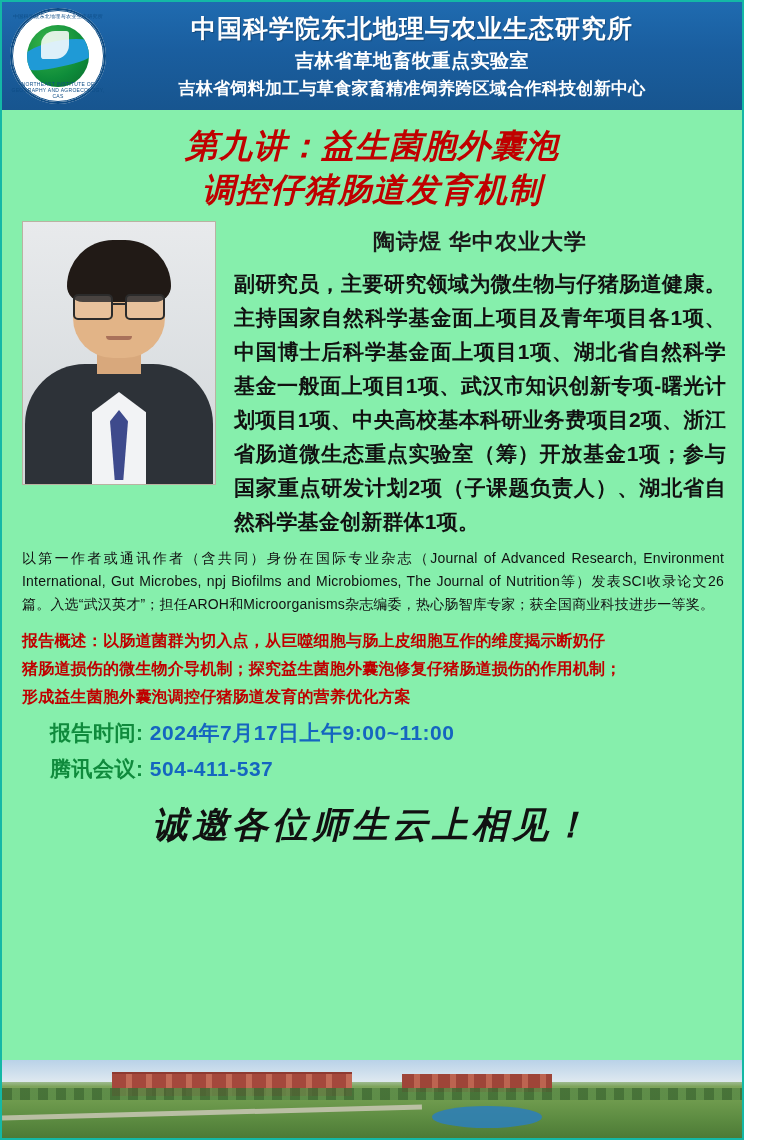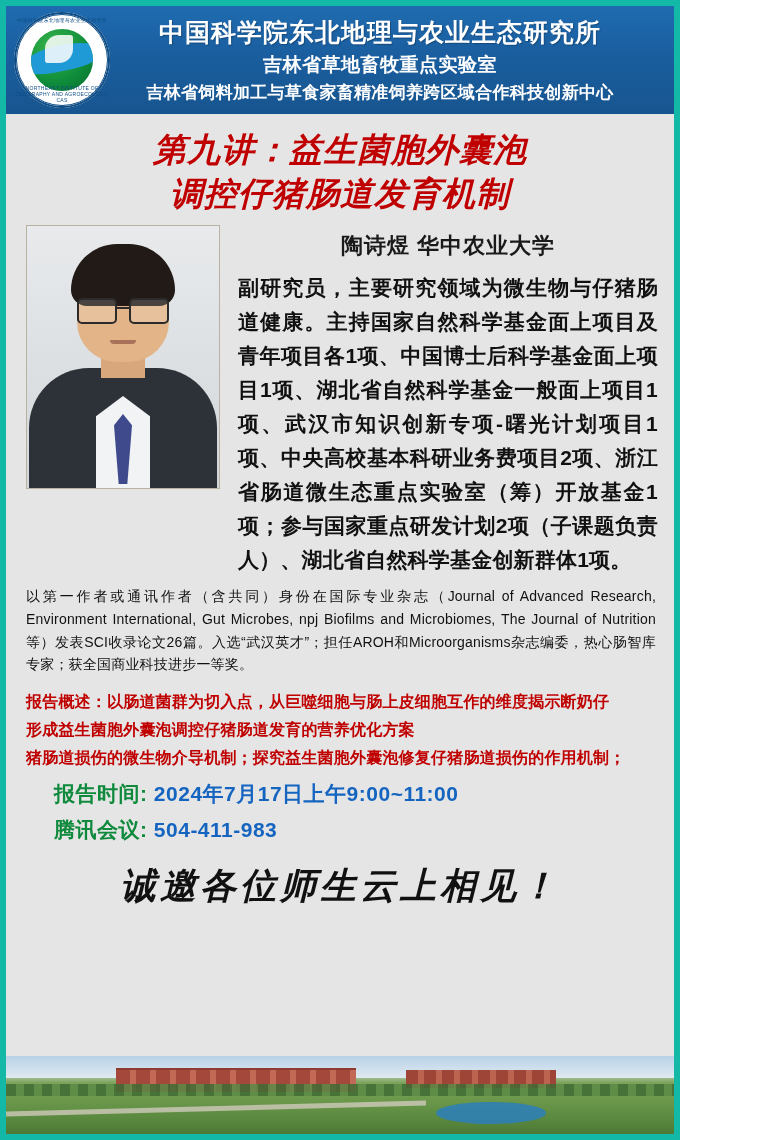--- a/index.html
+++ b/index.html
@@ -8,25 +8,25 @@
   }
   body {
     width: 760px;
     height: 1140px;
     font-family: "Liberation Sans", sans-serif;
     background: #ffffff;
     overflow: hidden;
   }
   .poster {
     position: relative;
-    width: 680px;
+    width: 744px;
     height: 1140px;
-    background: #e5e5e5;
+    background: #86efac;
     box-sizing: border-box;
-    border: 6px solid #14b8a6;
+    border: 2px solid #14b8a6;
     overflow: hidden;
   }
 
   
   .header {
     position: relative;
     height: 108px;
     background: linear-gradient(180deg, #1f6bb0 0%, #1a5e9f 45%, #17558f 100%);
     display: flex;
     align-items: center;
@@ -437,32 +437,32 @@
     <div class="profile-text">
       <div class="speaker">陶诗煜 华中农业大学</div>
       <div class="bio-para">副研究员，主要研究领域为微生物与仔猪肠道健康。主持国家自然科学基金面上项目及青年项目各1项、中国博士后科学基金面上项目1项、湖北省自然科学基金一般面上项目1项、武汉市知识创新专项-曙光计划项目1项、中央高校基本科研业务费项目2项、浙江省肠道微生态重点实验室（筹）开放基金1项；参与国家重点研发计划2项（子课题负责人）、湖北省自然科学基金创新群体1项。</div>
     </div>
   </div>
 
   <div class="wide-para">以第一作者或通讯作者（含共同）身份在国际专业杂志（Journal of Advanced Research, Environment International, Gut Microbes, npj Biofilms and Microbiomes, The Journal of Nutrition等）发表SCI收录论文26篇。入选“武汉英才”；担任AROH和Microorganisms杂志编委，热心肠智库专家；获全国商业科技进步一等奖。</div>
 
   <div class="abstract">
     <div><span class="lbl">报告概述：</span><span>以肠道菌群为切入点，从巨噬细胞与肠上皮细胞互作的维度揭示断奶仔</span></div>
+    <div>猪肠道损伤的微生物介导机制；探究益生菌胞外囊泡修复仔猪肠道损伤的作用机制；</div>
     <div>形成益生菌胞外囊泡调控仔猪肠道发育的营养优化方案</div>
-    <div>猪肠道损伤的微生物介导机制；探究益生菌胞外囊泡修复仔猪肠道损伤的作用机制；</div>
   </div>
 
 
   <div class="info-line">
     <span>报告时间:</span>
     <span class="v">2024年7月17日上午9:00~11:00</span>
   </div>
   <div class="info-line">
     <span>腾讯会议:</span>
-    <span class="v">504-411-983</span>
+    <span class="v">504-411-537</span>
   </div>
 
   <div class="invite">诚邀各位师生云上相见！</div>
 
   <div class="footer-img">
     <div class="sky"></div>
     <div class="buildings"></div>
     <div class="buildings2"></div>
     <div class="trees"></div>
     <div class="field"></div>

